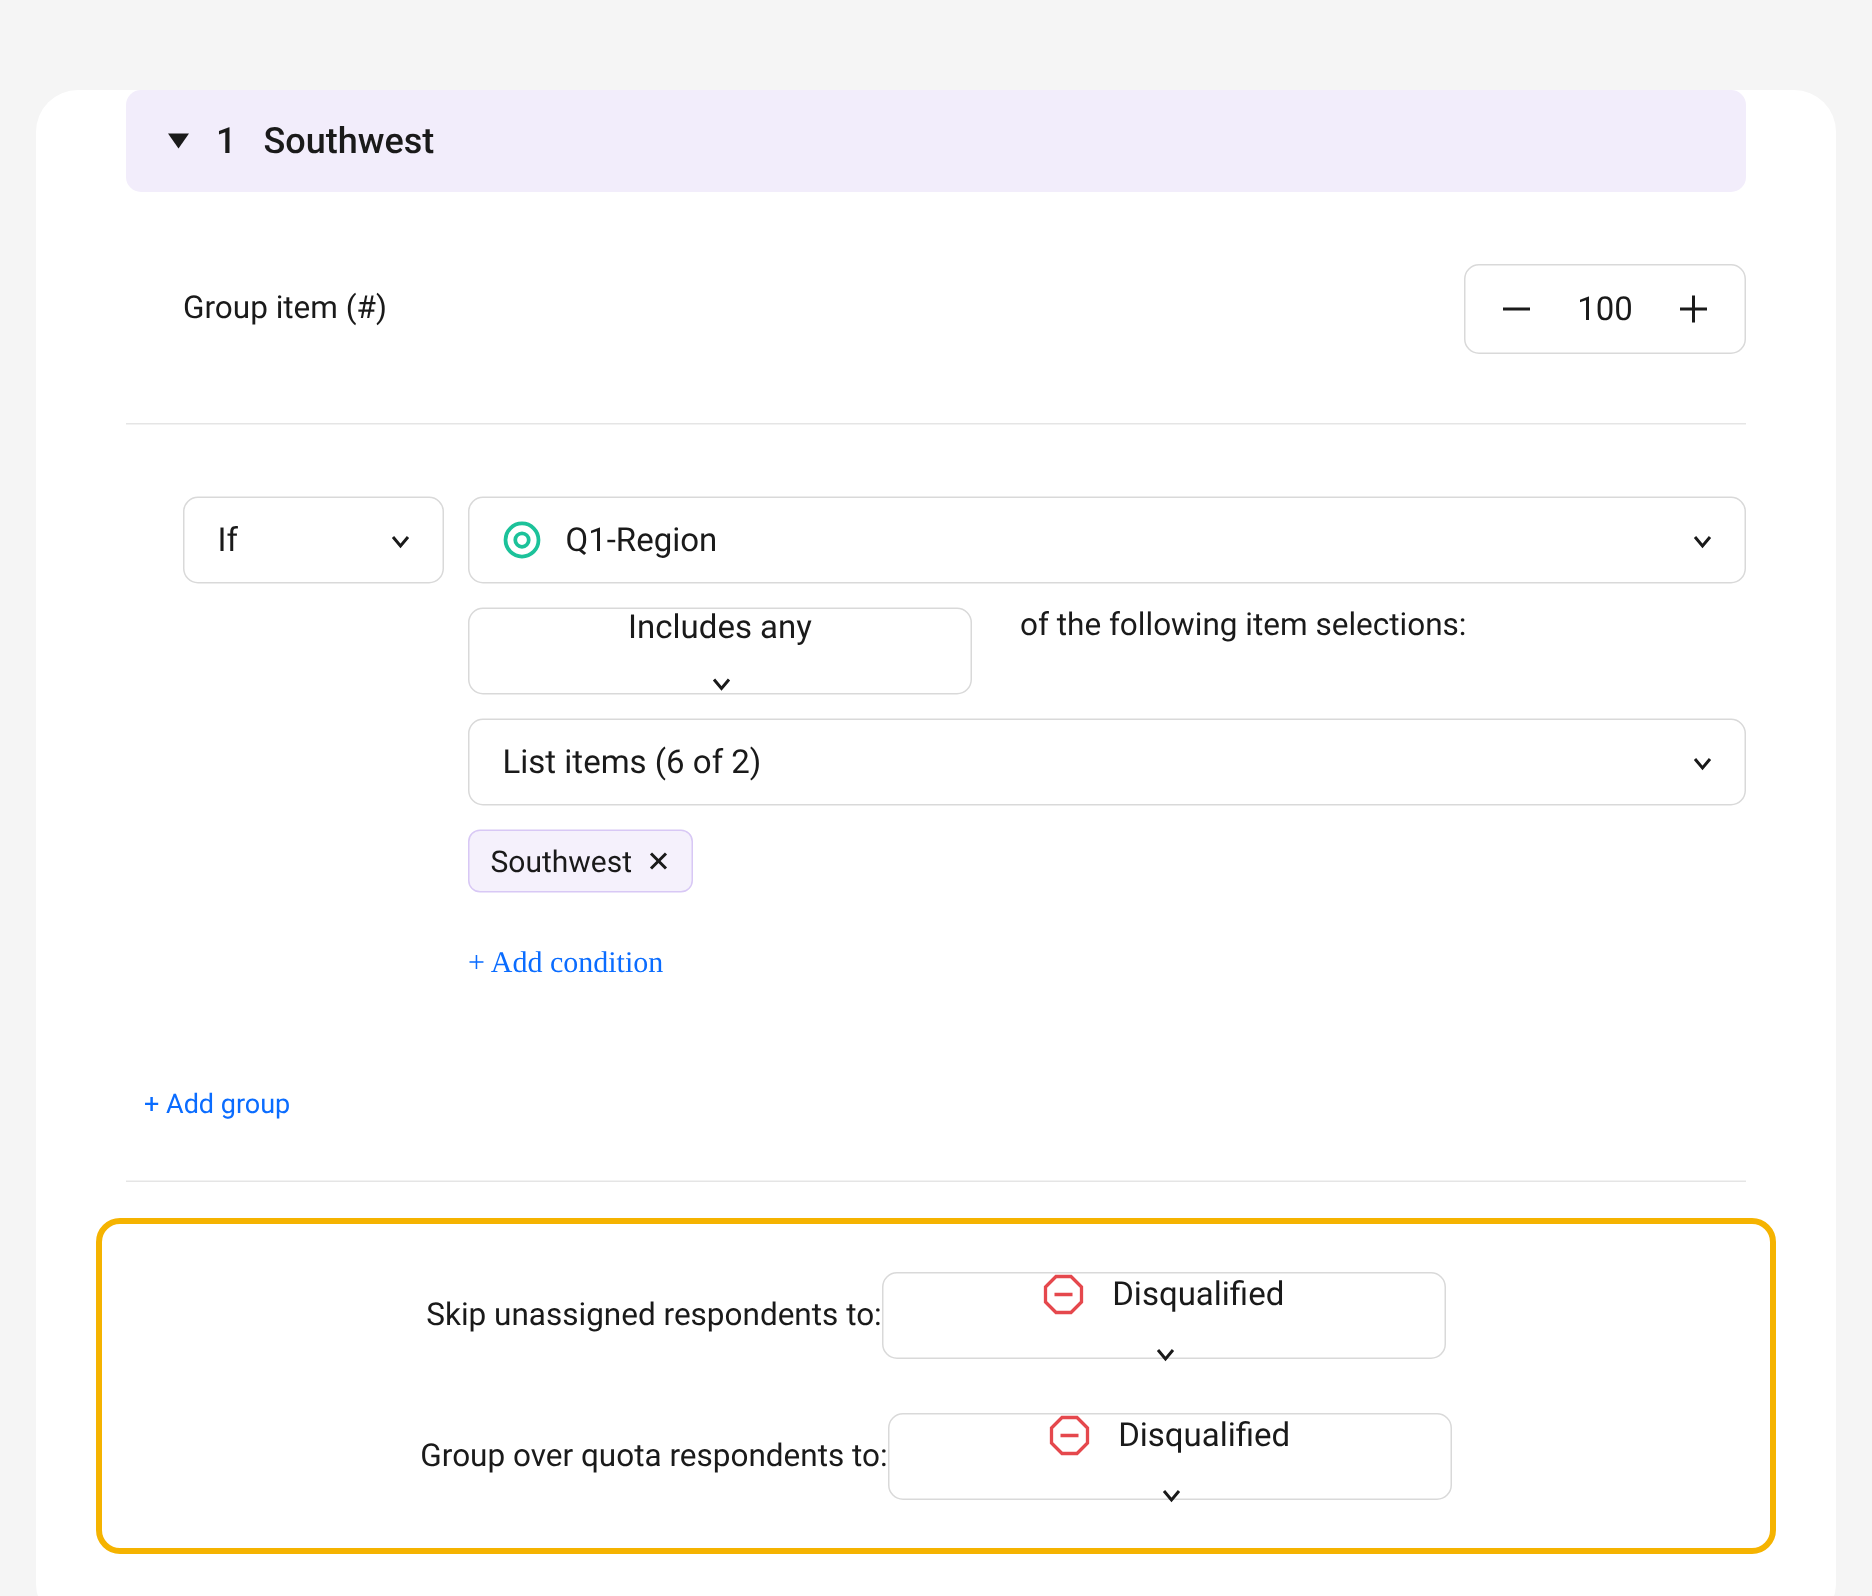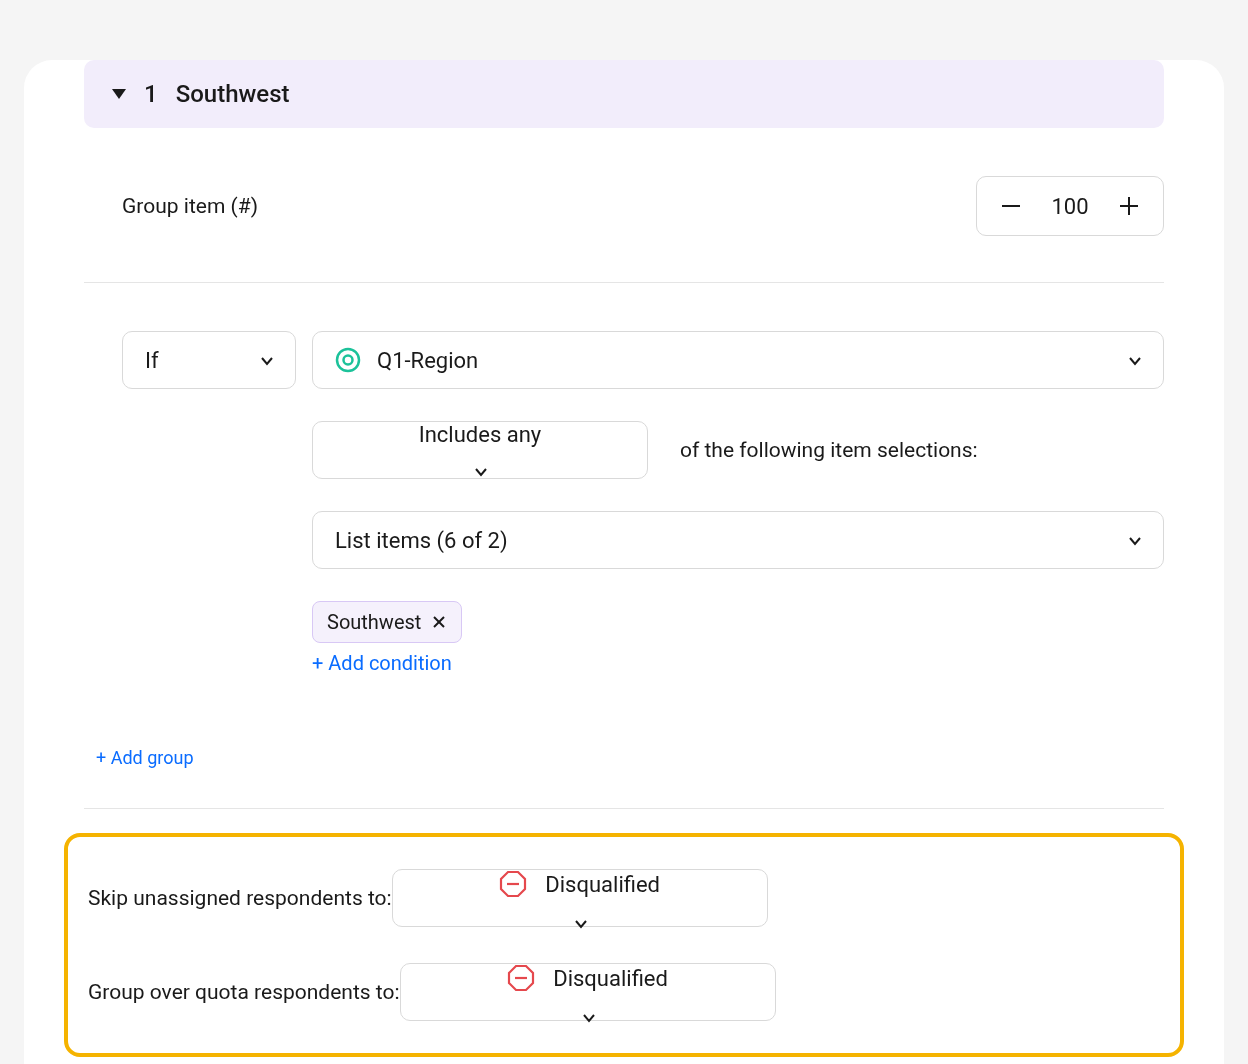--- a/index.html
+++ b/index.html
@@ -89,23 +89,23 @@
     border-top: 1px solid #e5e5e5;
     margin: 0;
   }
   .condition-block {
     margin-top: 48px;
     margin-bottom: 44px;
     padding-left: 38px;
   }
   .cond-row {
     display: flex;
-    align-items: center;
+    align-items: flex-start;
     gap: 16px;
-    margin-bottom: 32px;
+    margin-bottom: 16px;
   }
   .select-box {
     display: flex;
     align-items: center;
     justify-content: space-between;
     border: 1px solid #d9d9d9;
     border-radius: 10px;
     background: #fff;
     height: 58px;
     padding: 0 22px;
@@ -142,32 +142,32 @@
   .chip-x {
     cursor: pointer;
     display:flex;
   }
   .link {
     color: #0a6cff;
     font-size: 20px;
     cursor: pointer;
     display: inline-block;
   }
-  .link.addcond { margin-top: 8px; }
+  .link.addcond { margin-top: 36px; font-family: Liberation Serif, serif; }
   .link.addgrp { margin-left: 12px; margin-top: 28px; margin-bottom: 40px; font-size: 18px; }
   .highlight-box {
     margin: 0 40px;
     border: 4px solid #f5b300;
     border-radius: 16px;
     padding: 24px 20px;
   }
   .skip-row {
     display: flex;
     align-items: center;
-    justify-content: flex-start;
+    justify-content: center;
     padding: 8px 0;
   }
   .skip-row + .skip-row { margin-top: 20px; }
   .skip-label { font-size: 21px; }
   .skip-select {
     display: flex;
     align-items: center;
     border: 1px solid #d9d9d9;
     border-radius: 10px;
     height: 58px;

